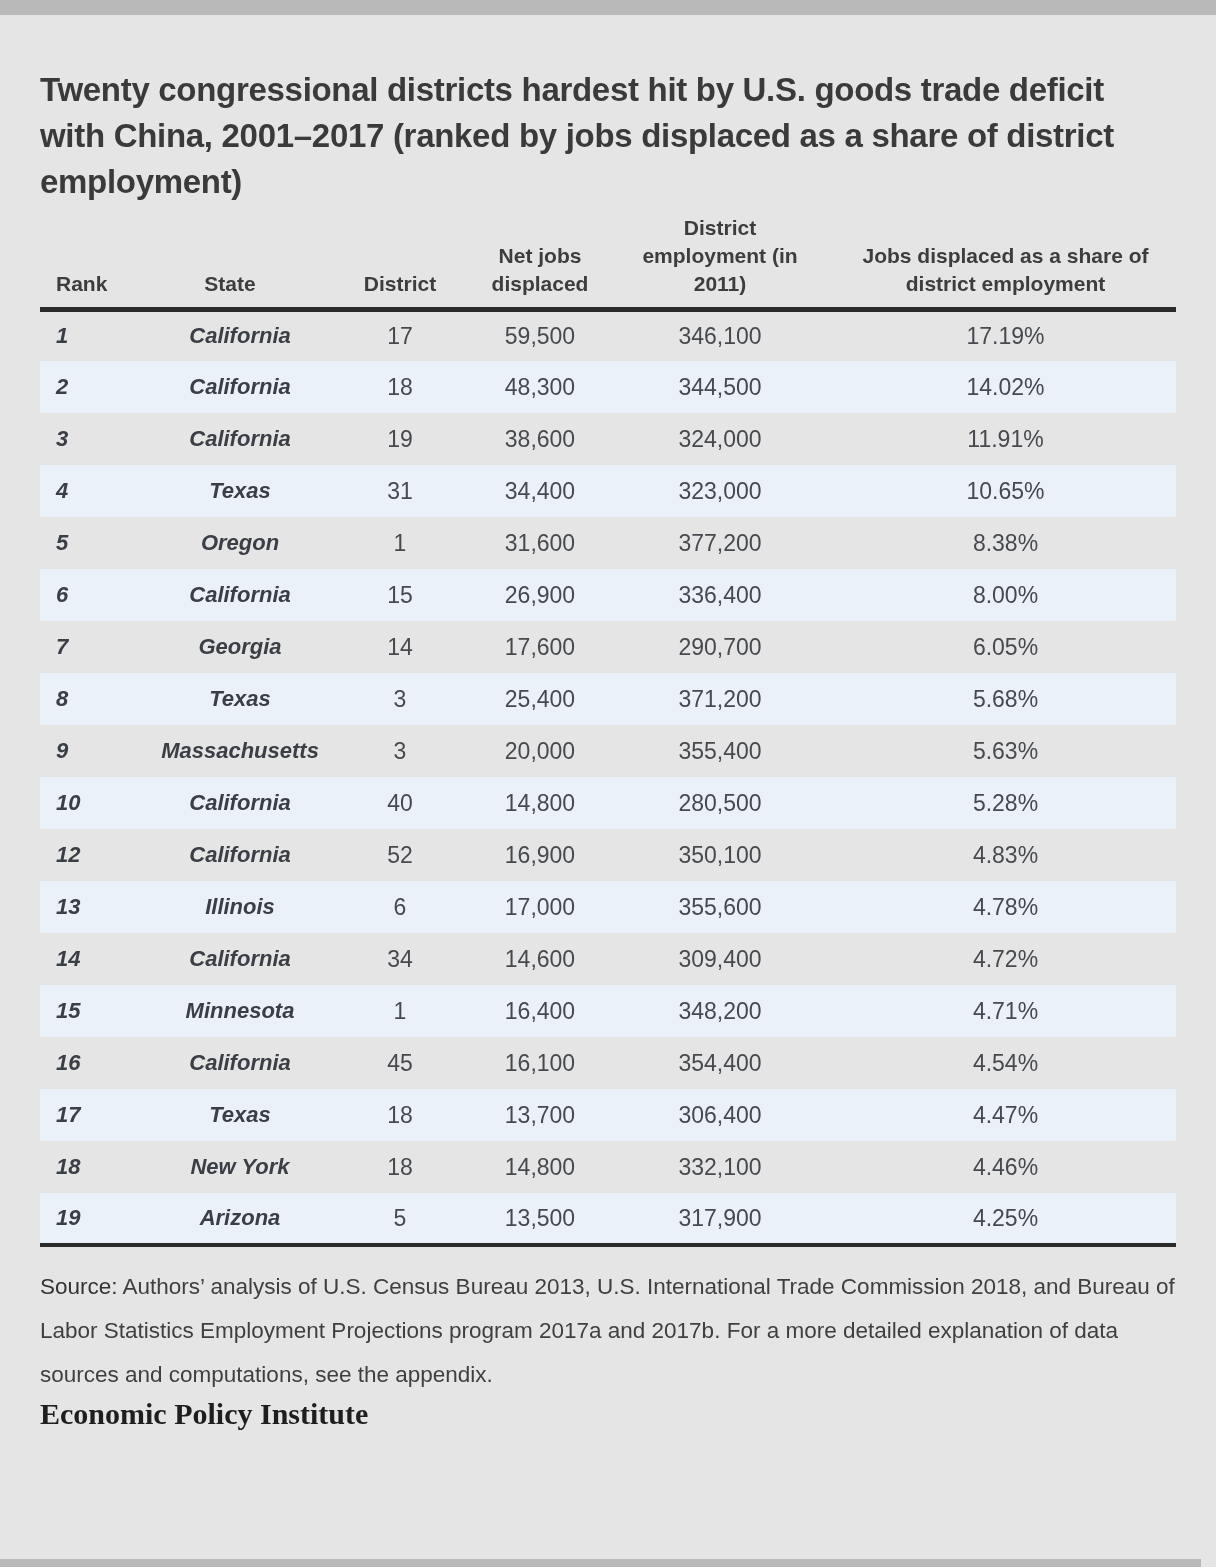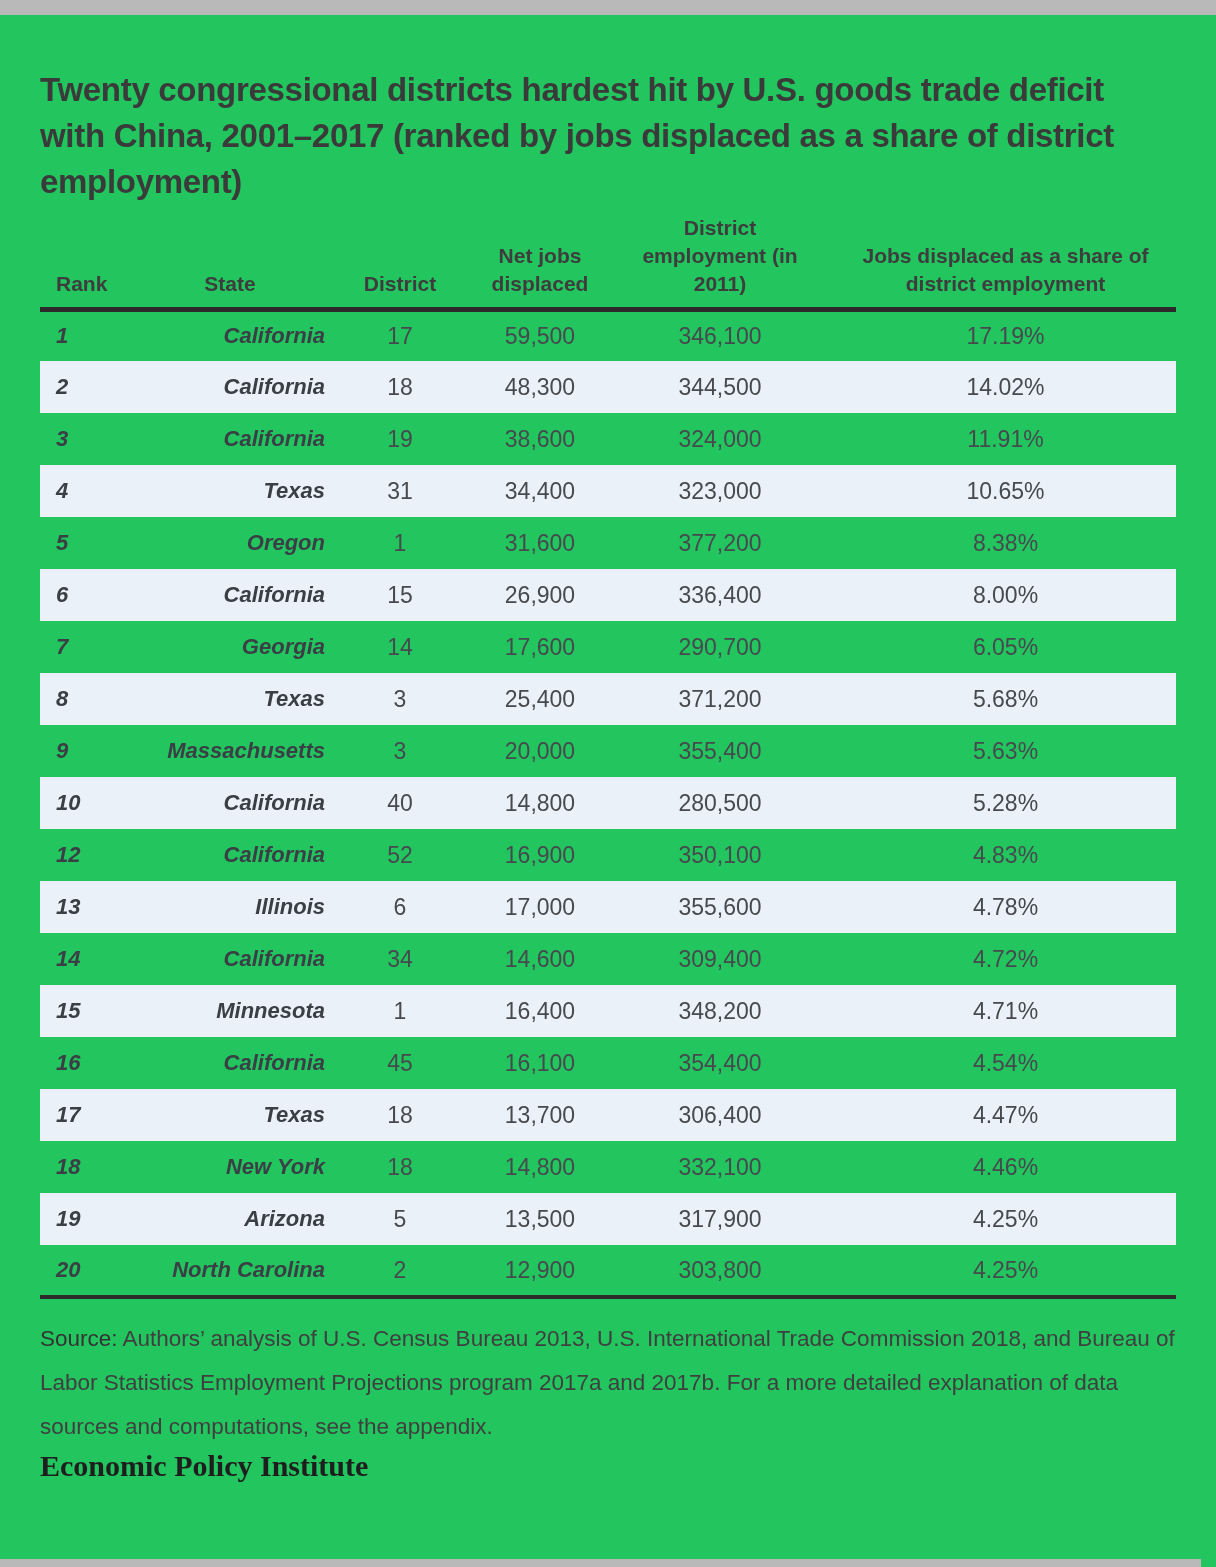--- a/index.html
+++ b/index.html
@@ -4,21 +4,21 @@
 <style>
   :root{
     --row-stripe:#eaf1f8;
     --table-rule:#2b2b2b;
     --frame-bar:#b9b9b9;
     --text:#3d3d3d;
     --num:#46494e;
   }
   *{box-sizing:border-box;}
   body{margin:0;background:#ffffff;font-family:"Liberation Sans",sans-serif;}
-  .page{position:relative;width:1216px;height:1567px;background:#22c55e;overflow:hidden;}
+  .page{position:relative;width:1216px;height:1567px;background:#e5e5e5;overflow:hidden;}
   .bar{background:var(--frame-bar);}
   .bar.top{width:1216px;height:15px;}
   .bar.bottom{position:absolute;left:0;bottom:0;width:1201px;height:8px;}
   .content{padding:0 40px;}
   h1.title{
     margin:52px 0 0 0;
     font-size:33px;line-height:46px;font-weight:bold;
     color:#3a3a3a;letter-spacing:-0.3px;
   }
   table.data{
@@ -42,21 +42,21 @@
     height:52px;padding:0;font-size:23px;color:var(--num);
     text-align:center;white-space:nowrap;
   }
   tbody tr:nth-child(even){background:var(--row-stripe);}
   tbody tr:last-child td{border-bottom:4px solid var(--table-rule);}
   tbody td.cell-rank{
     text-align:left;padding-left:16px;
     font-weight:bold;font-style:italic;font-size:22px;color:#3a3e45;
   }
   tbody td.cell-state{
-    text-align:right;padding-left:20px;
+    text-align:center;padding-left:20px;
     font-weight:bold;font-style:italic;font-size:22px;color:#3a3e45;
   }
   p.source{
     margin:18px 0 0 0;width:1136px;
     font-size:22.5px;line-height:44px;color:#3f3f3f;
   }
   p.source strong{font-weight:normal;color:#333333;}
   .publisher{
     margin:0 -12px 0 0;
     font-family:"Liberation Serif",serif;font-weight:bold;
@@ -229,28 +229,20 @@
             <td>4.46%</td>
           </tr>
           <tr>
             <td class="cell-rank">19</td>
             <td class="cell-state">Arizona</td>
             <td>5</td>
             <td>13,500</td>
             <td>317,900</td>
             <td>4.25%</td>
           </tr>
-          <tr>
-            <td class="cell-rank">20</td>
-            <td class="cell-state">North Carolina</td>
-            <td>2</td>
-            <td>12,900</td>
-            <td>303,800</td>
-            <td>4.25%</td>
-          </tr>
         </tbody>
     </table>
 
     <p class="source">
       <strong>Source:</strong>
       <span>Authors’ analysis of U.S. Census Bureau 2013, U.S. International Trade Commission 2018, and Bureau of Labor Statistics Employment Projections program 2017a and 2017b. For a more detailed explanation of data sources and computations, see the appendix.</span>
     </p>
 
     <div class="publisher">Economic Policy Institute</div>
   </div>

